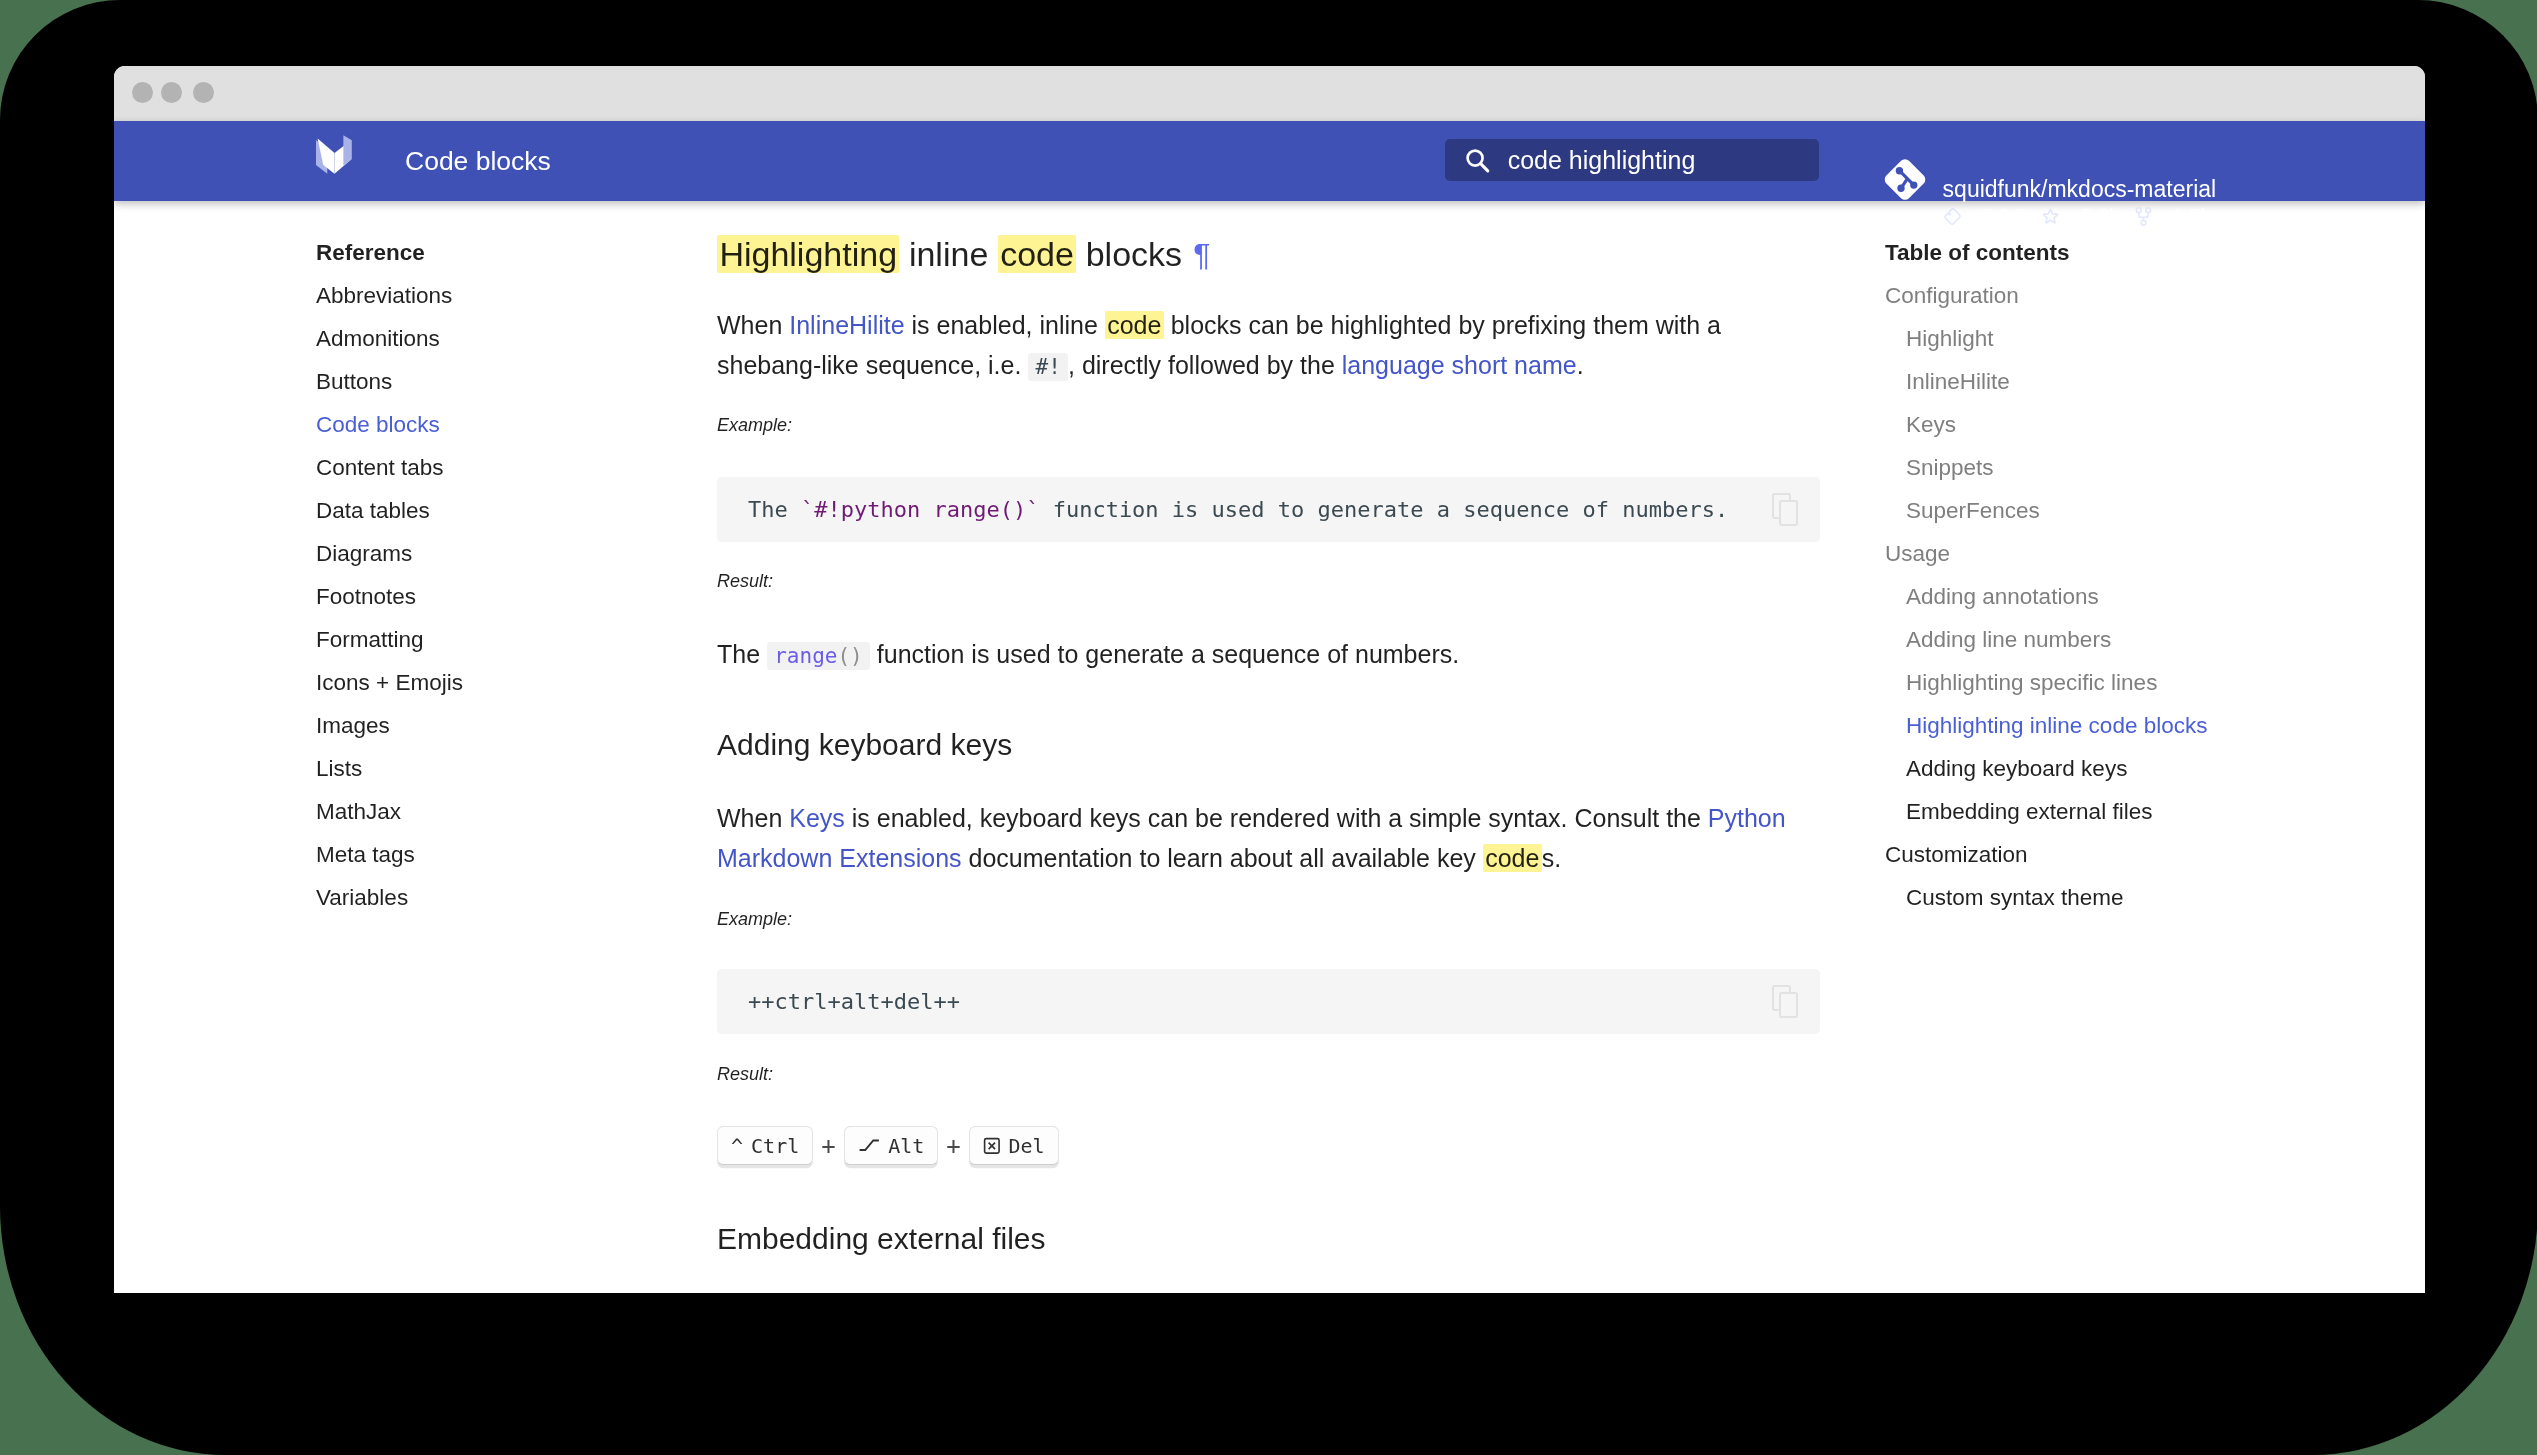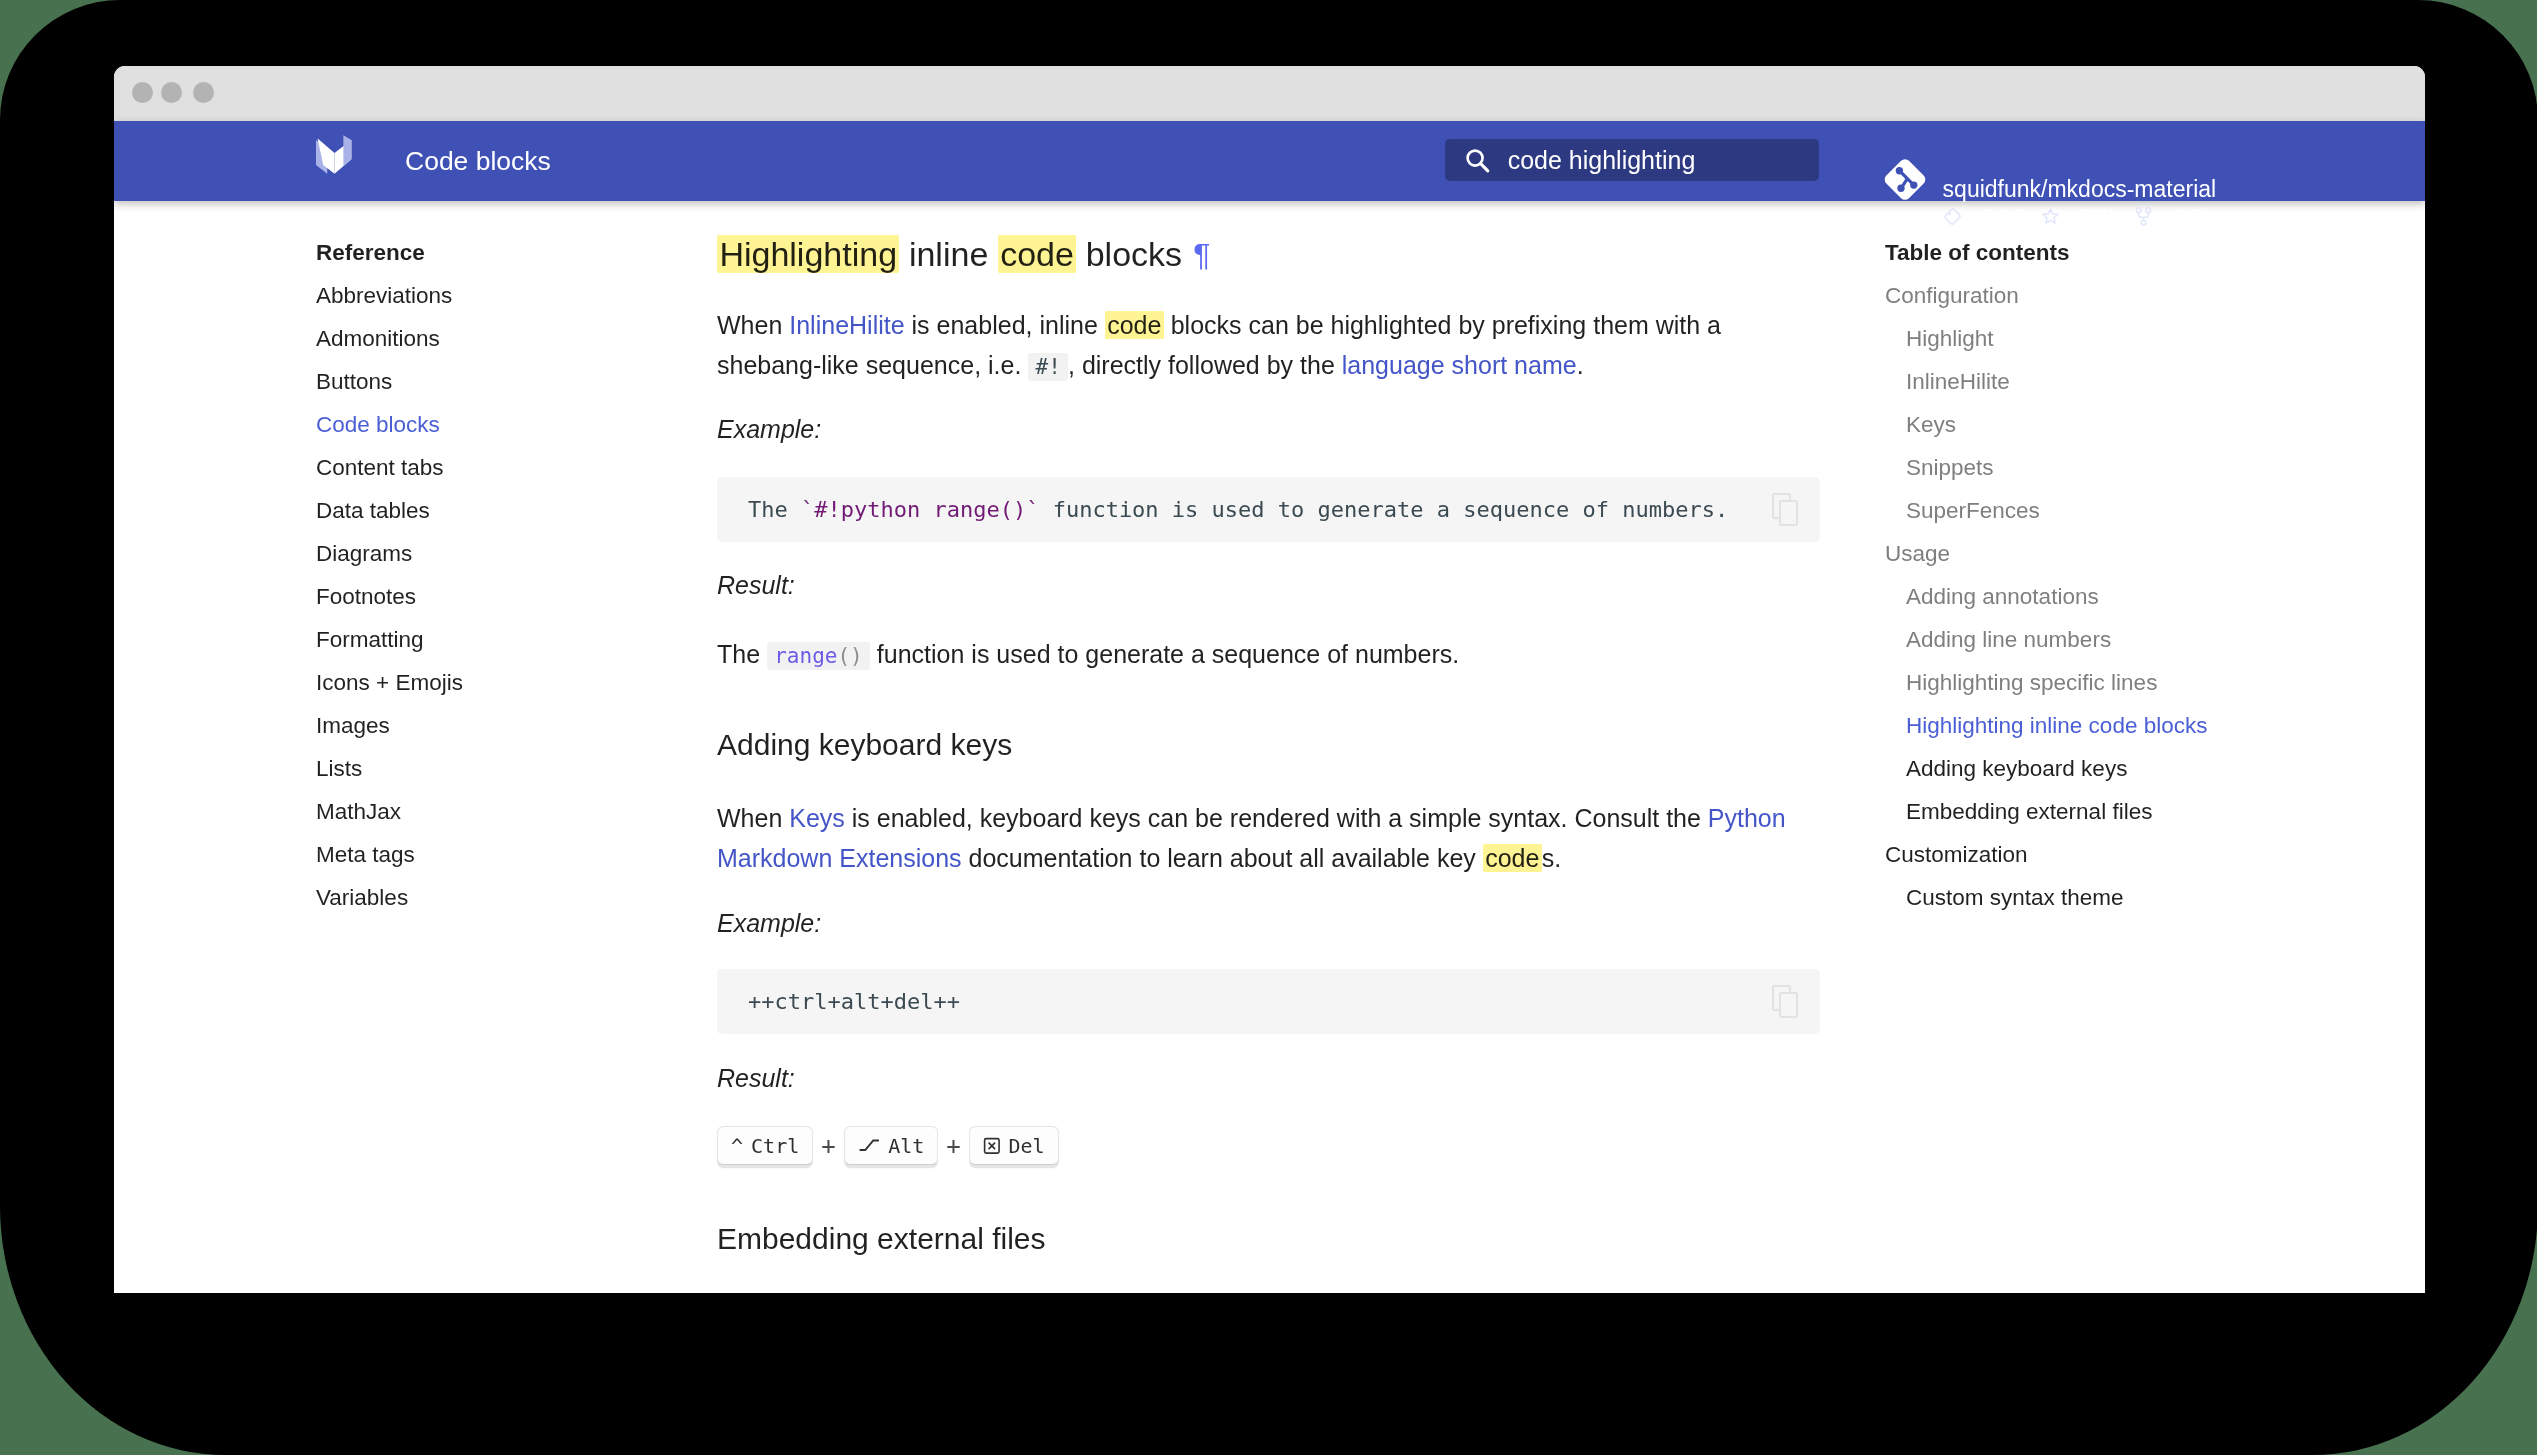--- a/index.html
+++ b/index.html
@@ -58,21 +58,21 @@
   .toc .active { color:#4a5ed5; }
 
   
   .article { position:absolute; left:603px; top:0; width:1103px; }
   .article > * { position:absolute; left:0; }
   h1.doc { top:166px; font-size:34px; font-weight:400; color:rgba(0,0,0,.87); line-height:45px; white-space:nowrap; }
   .pilcrow { color:#5b6af0; margin-left:11.2px; font-size:32px; cursor:pointer; }
   mark { background:rgba(255,235,59,.55); color:inherit; padding:0 2.4px; border-radius:1.6px; }
   .para { font-size:25px; line-height:40px; color:rgba(0,0,0,.87); width:1103px; }
   .p1 { top:239px; } .p2 { top:568px; } .p3 { top:732px; }
-  .label { font-size:25px; font-style:italic; color:rgba(0,0,0,.87); }
+  .label { font-size:18px; font-style:italic; color:rgba(0,0,0,.87); }
   .ex1 { top:349px; } .res1 { top:505px; } .ex2 { top:843px; } .res2 { top:998px; }
   .link { color:#4455c8; cursor:pointer; }
   .chip { font-family:"DejaVu Sans Mono", monospace; font-size:21px; background:#f2f2f2;
           border-radius:3.2px; padding:2.4px 7.2px; color:#3b4a52; }
   .chip .c-name { color:#6b5ce8; }
   .chip .c-punc { color:#8e8e8e; }
   .codeblock { width:1103px; height:65px; background:#f5f5f5; border-radius:4.8px;
                display:flex; align-items:center; padding-left:31px;
                font-family:"DejaVu Sans Mono", monospace; font-size:22px; color:#3b4a52; white-space:pre; }
   .cb1 { top:411px; } .cb2 { top:903px; }

